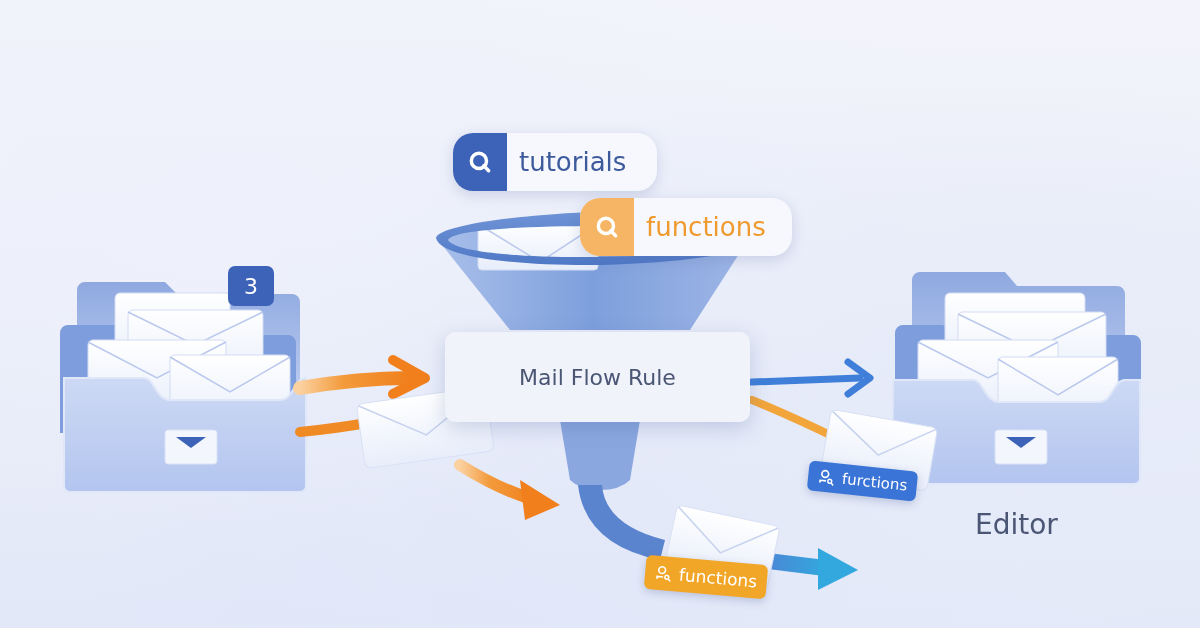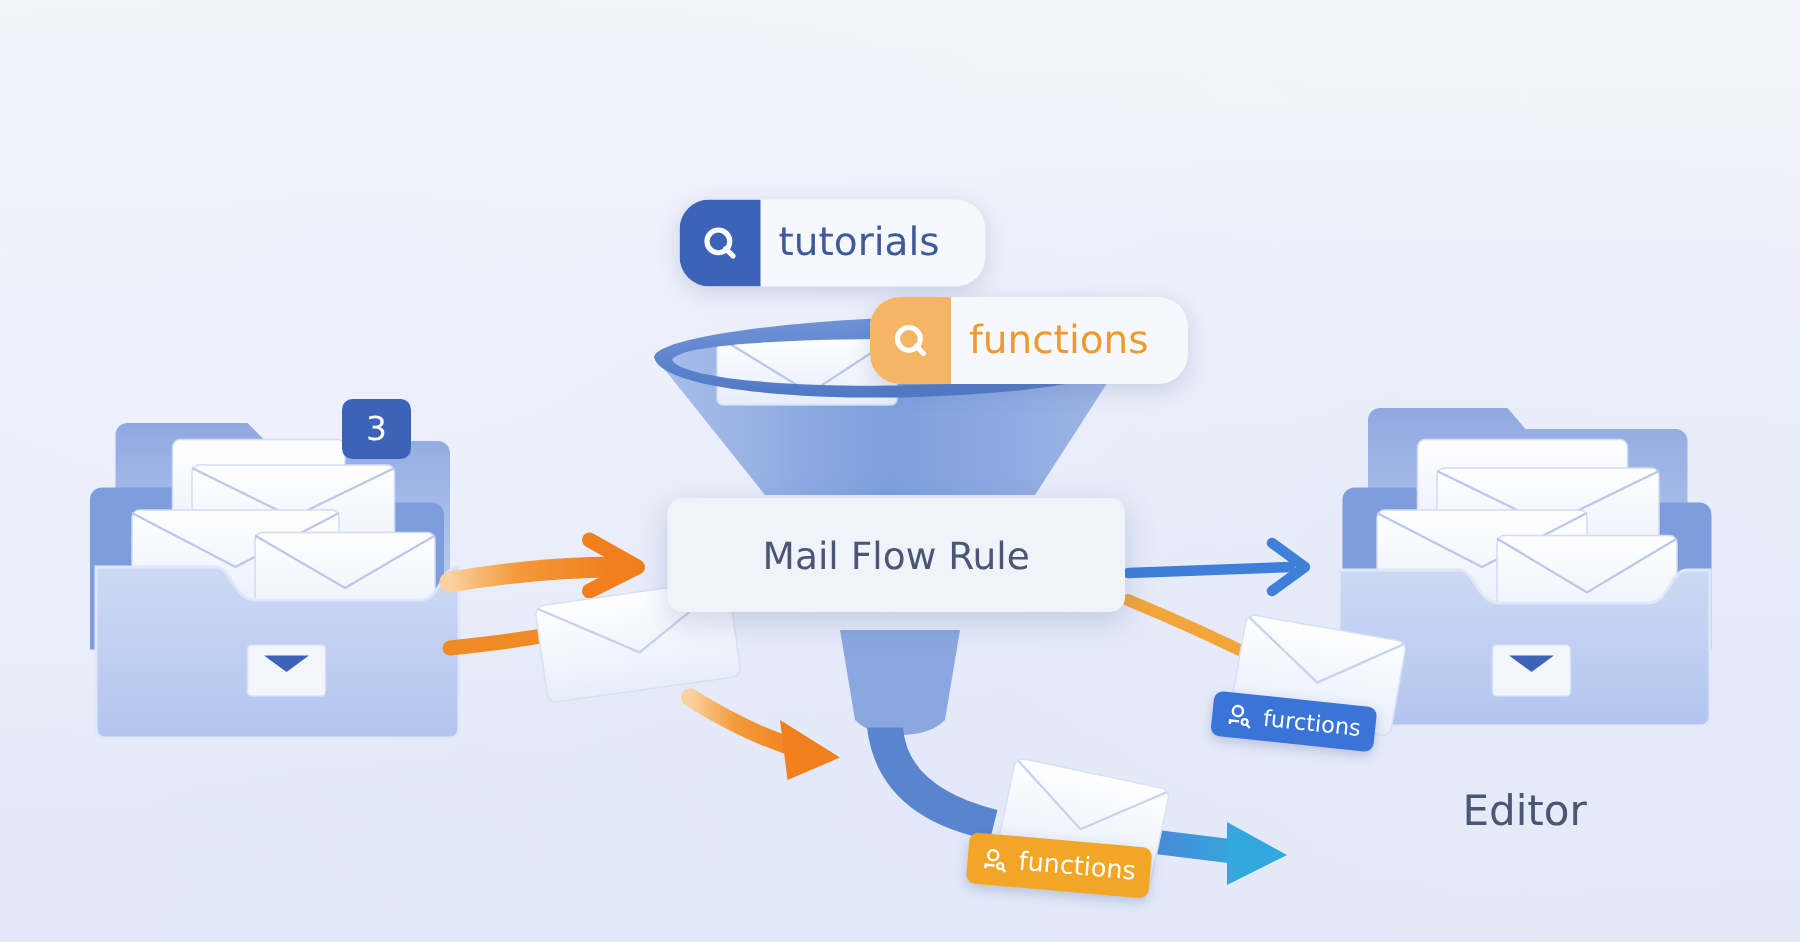--- a/index.html
+++ b/index.html
@@ -33,39 +33,39 @@
   }
   .pill .ico svg { width: 26px; height: 26px; }
   .pill .txt { padding: 0 20px 0 12px; font-size: 26px; }
   .pill-blue .ico { background: #3d63b8; }
   .pill-blue .txt { color: #3d5a9c; }
   .pill-orange .ico { background: #f5b565; }
   .pill-orange .txt { color: #ee9a2e; }
 
   
   .rule-box {
-    position: absolute; left: 445px; top: 332px; width: 305px; height: 76px;
+    position: absolute; left: 445px; top: 332px; width: 305px; height: 90px;
     background: #f1f3fb; border-radius: 10px;
     box-shadow: 0 6px 20px rgba(80,100,160,0.25);
     display: flex; align-items: center; justify-content: center;
-    font-size: 25px; color: #4a5674;
+    font-size: 22px; color: #4a5674;
   }
 
   
   .tag {
     position: absolute; display: flex; align-items: center; gap: 6px;
     padding: 0 10px; height: 30px; border-radius: 6px; color: #fff; font-size: 15px;
     box-shadow: 0 3px 8px rgba(60,80,140,0.25);
   }
   .tag svg { width: 18px; height: 18px; }
   .tag-blue { background: #3a74d6; transform: rotate(6deg); }
   .tag-orange { background: #f2a628; transform: rotate(5deg); }
 
   .label-editor {
-    position: absolute; left: 975px; top: 508px; font-size: 28px; color: #4a5674; margin-top: 16px;
+    position: absolute; left: 975px; top: 508px; font-size: 28px; color: #4a5674;
   }
 
   .badge {
     position: absolute; left: 228px; top: 266px; width: 46px; height: 40px;
     background: #3d63b8; border-radius: 7px; color: #fff; font-size: 22px;
     display: flex; align-items: center; justify-content: center;
   }
 </style>
 </head>
 <body>

